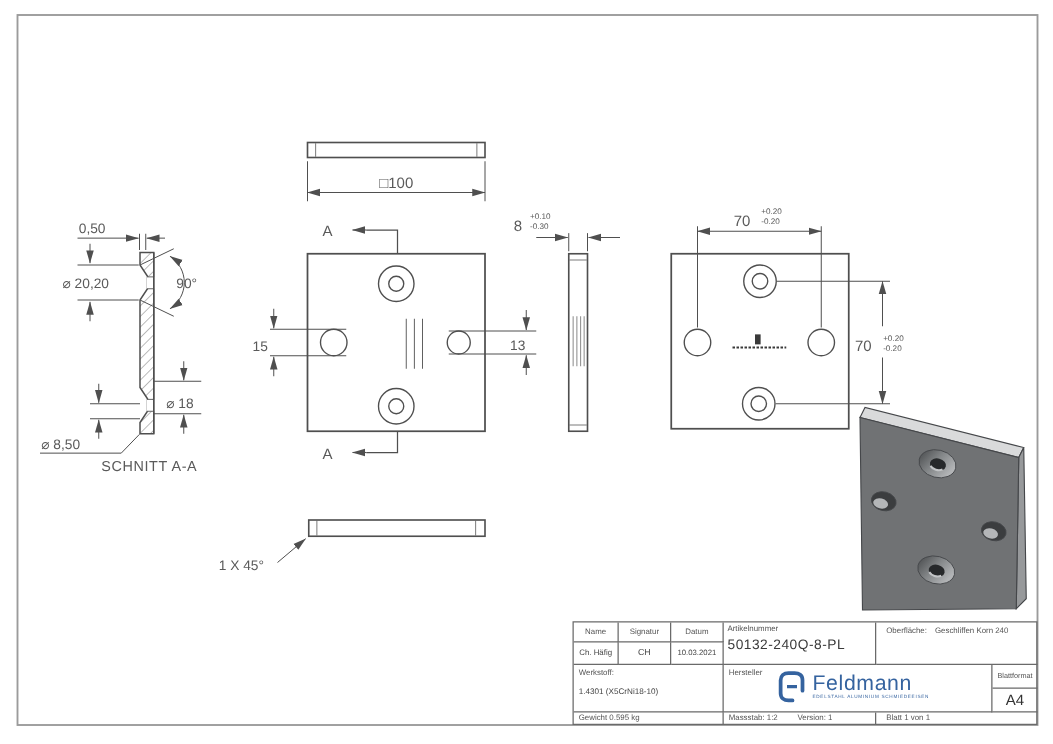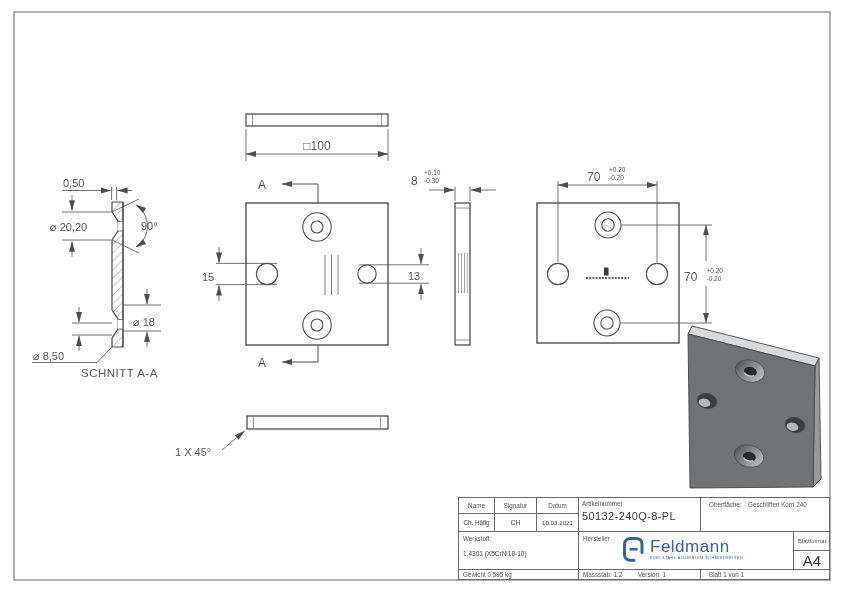--- a/index.html
+++ b/index.html
@@ -7,21 +7,21 @@
   #stage{position:absolute;left:0;top:0;width:842px;height:595px;}
   svg text{fill:#5a5a5a;}
   
   #titleblock{position:absolute;left:458px;top:497px;width:372px;height:83px;border:1px solid #6a6a6a;box-sizing:border-box;color:#555;}
   .tb-cell{position:absolute;box-sizing:border-box;font-size:6.3px;color:#555;overflow:hidden;white-space:nowrap;}
   .bR{border-right:1px solid #6a6a6a;} .bB{border-bottom:1px solid #6a6a6a;}
   .ctr{display:flex;align-items:center;justify-content:center;}
   .tb-label{font-size:6.3px;color:#555;}
   .tb-value{font-size:7px;color:#444;}
   .artikel-big{font-size:11px;color:#3a3a3a;letter-spacing:.4px;}
-  .a4{font-size:15px;color:#333;}
+  .a4{font-size:12px;color:#333;}
   .logo-wrap{position:absolute;left:42px;top:3px;display:flex;align-items:center;}
   .logo-text-col{display:flex;flex-direction:column;margin-left:4px;}
   .logo-name{font-size:17px;color:#35639f;letter-spacing:.5px;line-height:17px;}
   .logo-tagline{font-size:6px;color:#35639f;letter-spacing:.9px;transform:scale(.62);transform-origin:left top;margin-top:1px;}
 </style>
 </head>
 <body>
 
 <svg id="stage" viewBox="0 0 842 595" xmlns="http://www.w3.org/2000/svg">
   <defs>

